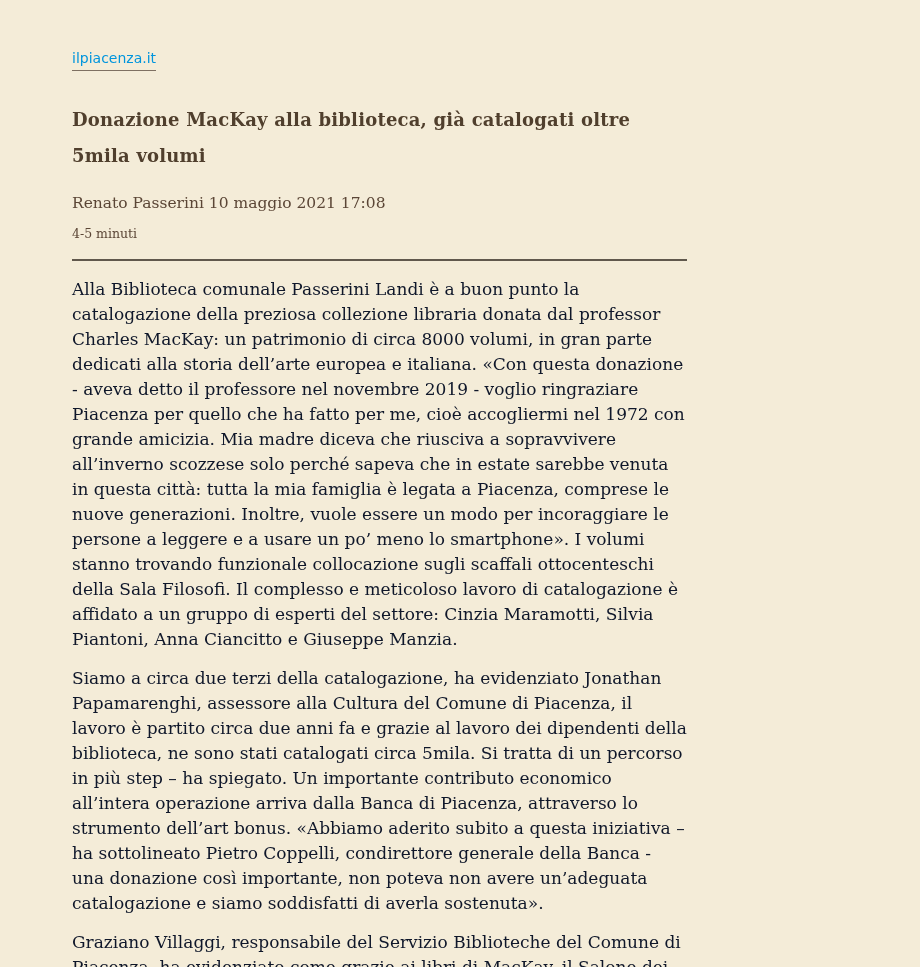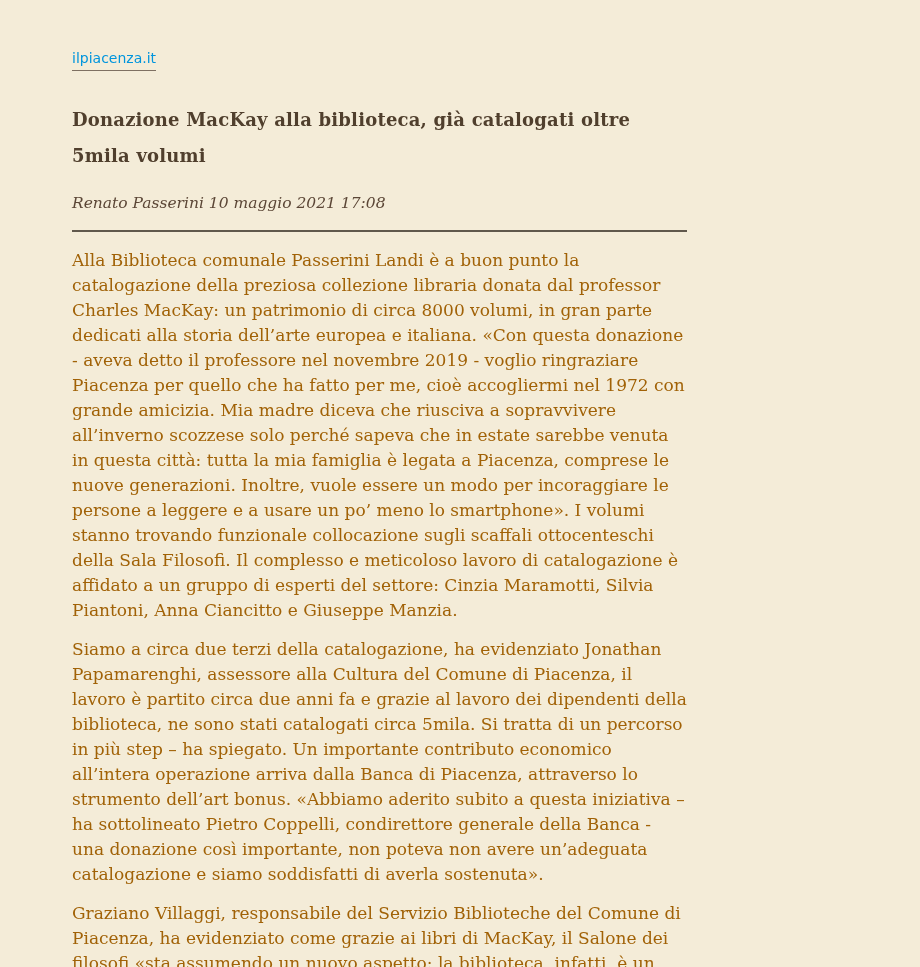--- a/index.html
+++ b/index.html
@@ -33,21 +33,20 @@
     margin-top: 31px;
     font-family: "DejaVu Serif", "Liberation Serif", serif;
     font-weight: bold;
     font-size: 18px;
     line-height: 36px;
     color: #503f2d;
     letter-spacing: 0.2px;
   }
   .byline {
     margin-top: 19px;
-    font-style: italic;
     font-size: 15.5px;
     line-height: 20px;
     color: #5b4636;
   }
   .reading-time {
     margin-top: 13px;
     font-size: 12.5px;
     line-height: 16px;
     color: #5b4636;
   }
@@ -55,36 +54,37 @@
     margin-top: 17px;
     border: none;
     border-top: 2px solid #60584c;
     width: 100%;
   }
   .article-body p {
     font-size: 17px;
     line-height: 25px;
     margin-top: 14px;
     margin-bottom: 13px;
-    color: #a16207;
+    color: #0f172a;
     text-align: left;
   }
   .article-body p:first-child { margin-top: 16px; }
 </style>
 </head>
 <body>
 
 <div class="reader-container">
 
   <a class="site-link">ilpiacenza.it</a>
 
   <h1 class="article-title">Donazione MacKay alla biblioteca, già catalogati oltre 5mila volumi</h1>
 
   <div class="byline">Renato Passerini 10 maggio 2021 17:08</div>
 
+  <div class="reading-time">4-5 minuti</div>
 
   <hr class="rule">
 
   <div class="article-body">
     <p>Alla Biblioteca comunale Passerini Landi è a buon punto la catalogazione della preziosa collezione libraria donata dal professor Charles MacKay: un patrimonio di circa 8000 volumi, in gran parte dedicati alla storia dell’arte europea e italiana. «Con questa donazione - aveva detto il professore nel novembre 2019 - voglio ringraziare Piacenza per quello che ha fatto per me, cioè accogliermi nel 1972 con grande amicizia. Mia madre diceva che riusciva a sopravvivere all’inverno scozzese solo perché sapeva che in estate sarebbe venuta in questa città: tutta la mia famiglia è legata a Piacenza, comprese le nuove generazioni. Inoltre, vuole essere un modo per incoraggiare le persone a leggere e a usare un po’ meno lo smartphone». I volumi stanno trovando funzionale collocazione sugli scaffali ottocenteschi della Sala Filosofi. Il complesso e meticoloso lavoro di catalogazione è affidato a un gruppo di esperti del settore: Cinzia Maramotti, Silvia Piantoni, Anna Ciancitto e Giuseppe Manzia.</p>
     <p>Siamo a circa due terzi della catalogazione, ha evidenziato Jonathan Papamarenghi, assessore alla Cultura del Comune di Piacenza, il lavoro è partito circa due anni fa e grazie al lavoro dei dipendenti della biblioteca, ne sono stati catalogati circa 5mila. Si tratta di un percorso in più step – ha spiegato. Un importante contributo economico all’intera operazione arriva dalla Banca di Piacenza, attraverso lo strumento dell’art bonus. «Abbiamo aderito subito a questa iniziativa – ha sottolineato Pietro Coppelli, condirettore generale della Banca - una donazione così importante, non poteva non avere un’adeguata catalogazione e siamo soddisfatti di averla sostenuta».</p>
     <p>Graziano Villaggi, responsabile del Servizio Biblioteche del Comune di Piacenza, ha evidenziato come grazie ai libri di MacKay, il Salone dei filosofi «sta assumendo un nuovo aspetto: la biblioteca, infatti, è un organismo che cresce e cambia. Il nuovo allestimento apre la possibilità di valorizzare queste opere anche con delle mostre tematiche legate ai temi trattati dai libri avuti in donazione».</p>
     <p>A rappresentare il professor MacKay, uno dei suoi primi allievi piacentini alla scuola di inglese: l’avvocato Franco Spezia. «Questa donazione - ha affermato - è un segno di gratitudine per la città che lo ha accolto tanti anni fa – ma soprattutto un dono per le giovani generazioni e un invito a riscoprire la bellezza della lettura su carta». All’ingresso del Salone filosofi della Biblioteca Passerini-Landi la donazione è evidenziata anche da una targa offerta dalla Banca di Piacenza.</p>
   </div>
 

